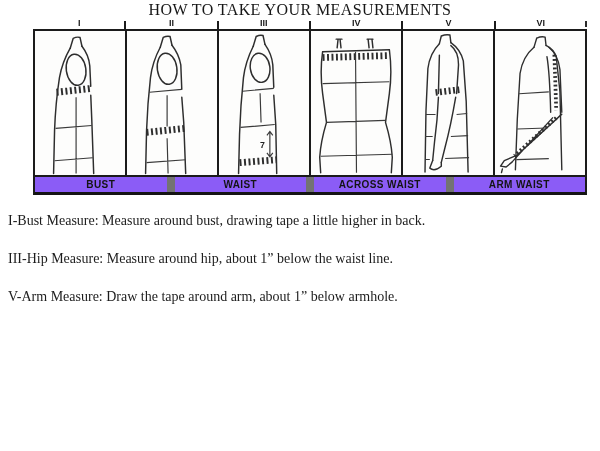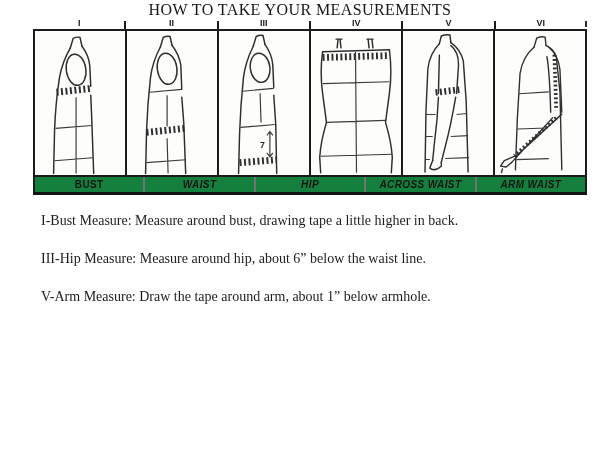--- a/index.html
+++ b/index.html
@@ -14,26 +14,26 @@
             color:#1b1b1b;padding-bottom:1px;}
   .num-cell:not(:last-child)::after{content:"";position:absolute;right:-1px;bottom:-2px;
             width:2px;height:10px;background:#1b1b1b;}
   .num-cell:last-child::after{content:"";position:absolute;right:0;bottom:2px;
             width:2px;height:6px;background:#2a2a2a;}
   .fig-row{display:flex;height:144px;border:2px solid #1b1b1b;border-bottom:none;background:#fdfdfc;}
   .fig-cell{flex:1 1 0;min-width:0;overflow:hidden;}
   .fig-cell + .fig-cell{border-left:2px solid #1b1b1b;}
   .fig-cell svg{display:block;width:100%;height:100%;}
   .label-row{display:flex;height:15px;border:2px solid #1b1b1b;border-bottom:3px solid #141414;
-             background:#15803d;}
+             background:#8b5cf6;}
   .label-cell{flex:1 1 0;min-width:0;display:flex;align-items:center;justify-content:center;
               font-family:"Liberation Sans",sans-serif;font-weight:bold;font-size:10px;
               letter-spacing:.4px;color:#141414;white-space:nowrap;}
-  .label-cell + .label-cell{border-left:2px solid #737373;font-style:italic;}
-  .instructions{position:absolute;left:8px;top:213px;right:4px;font-size:14px;color:#1c1c1c;margin-left:33px;}
+  .label-cell + .label-cell{border-left:8px solid #737373;}
+  .instructions{position:absolute;left:8px;top:213px;right:4px;font-size:14px;color:#1c1c1c;}
   .instructions p{margin:0 0 23px 0;line-height:15px;white-space:nowrap;}
   .ln{stroke:#2e2e2e;stroke-width:1.5;fill:none;stroke-linecap:round;stroke-linejoin:round;}
   .tape{stroke:#2e2e2e;stroke-width:7;fill:none;stroke-dasharray:2 2.6;}
   .tape-thin{stroke:#2e2e2e;stroke-width:4;fill:none;stroke-dasharray:2 2.6;}
   .seam{stroke:#3a3a3a;stroke-width:1.2;fill:none;}
   .anno{font-family:"Liberation Sans",sans-serif;font-size:9px;font-weight:bold;fill:#222;}
 </style>
 </head>
 <body>
 
@@ -128,26 +128,25 @@
           <line class="tape-thin" x1="66" y1="88" x2="21" y2="129"></line>
           <path class="seam" d="M26 62 L58 60 M24 100 L56 99 M23 133 L58 132"></path>
         </svg>
       </div>
 
     </div>
 
     <div class="label-row">
       <div class="label-cell">BUST</div>
       <div class="label-cell">WAIST</div>
-      <div class="label-cell">HIP</div>
       <div class="label-cell">ACROSS WAIST</div>
       <div class="label-cell">ARM WAIST</div>
     </div>
 
   </div>
 
   <div class="instructions">
     <p>I-Bust Measure: Measure around bust, drawing tape a little higher in back.</p>
-    <p>III-Hip Measure: Measure around hip, about 6” below the waist line.</p>
+    <p>III-Hip Measure: Measure around hip, about 1” below the waist line.</p>
     <p>V-Arm Measure: Draw the tape around arm, about 1” below armhole.</p>
   </div>
 
 </div>
 
 </body></html>

